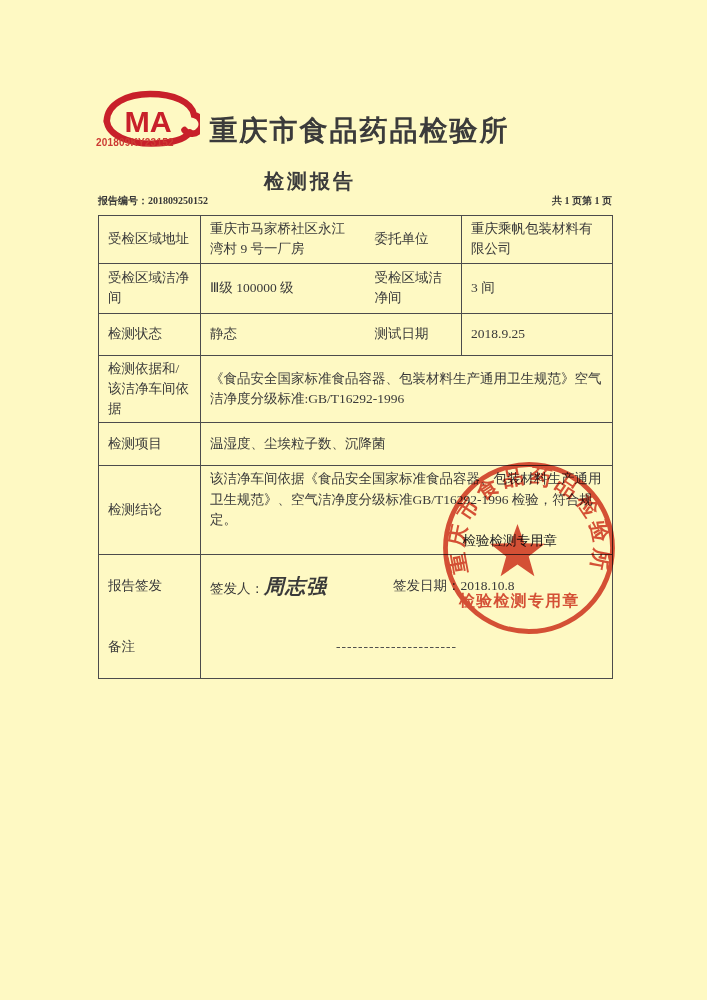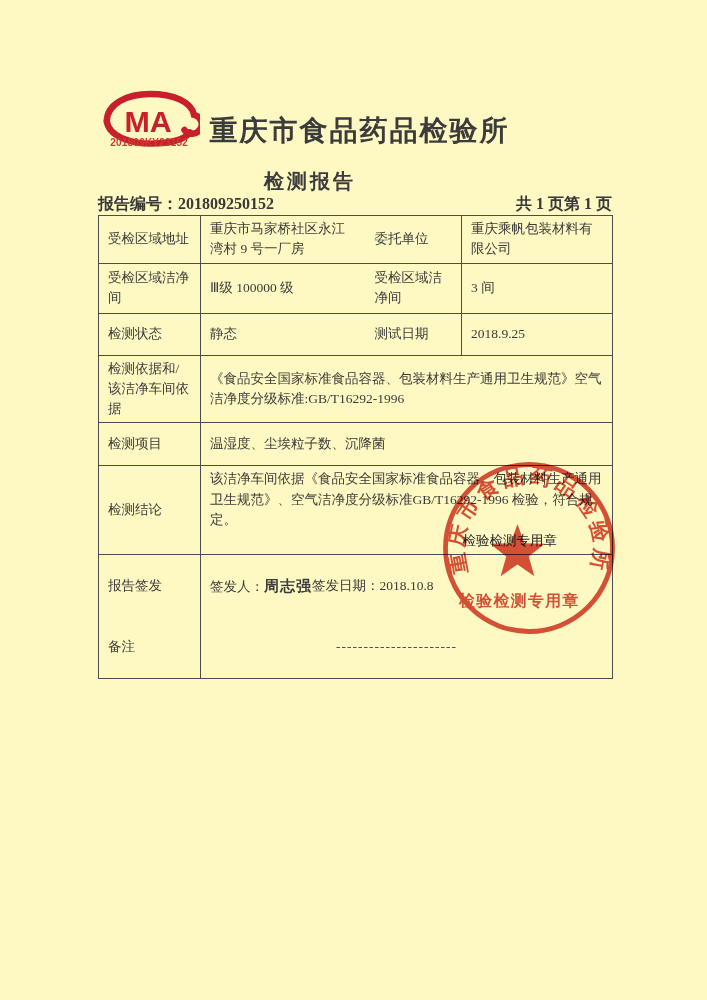--- a/index.html
+++ b/index.html
@@ -4,54 +4,54 @@
 <style>
   * { margin:0; padding:0; box-sizing:border-box; }
   body { background:#ffffff; font-family:"Liberation Serif", serif; }
   .page {
     position:relative; width:707px; height:1000px; background:#fef9c3;
     color:#3a3a3a; overflow:hidden;
   }
   
   .cma-logo { position:absolute; left:100px; top:86px; width:100px; height:64px; }
   .cma-cert-no {
-    position:absolute; left:96px; top:137px; width:92px; text-align:right;
+    position:absolute; left:96px; top:137px; width:92px; text-align:left;
     font-family:"Liberation Sans", sans-serif;
     font-size:10px; font-weight:bold; color:#cc3b33; letter-spacing:.2px;
   }
   .org-title {
     position:absolute; left:0; top:112px; width:707px; text-align:center;
     padding-left:12px; font-size:28px; font-weight:600; letter-spacing:2px; color:#3b3b3b;
   }
   .doc-title {
     position:absolute; left:0; top:168px; width:620px; text-align:center;
     font-size:20px; font-weight:600; letter-spacing:3px; color:#3b3b3b;
   }
   .report-line {
     position:absolute; left:98px; top:194px; width:514px;
     display:flex; justify-content:space-between;
-    font-size:16px; font-weight:600; color:#383838;
+    font-size:10px; font-weight:600; color:#383838;
   }
   
   table.report {
     position:absolute; left:98px; top:215px; width:514px;
     border-collapse:collapse; table-layout:fixed;
     font-size:13.5px; color:#3a3a3a;
   }
   table.report td {
     border:1.5px solid #4c4c4c; padding:3px 9px;
     vertical-align:middle; line-height:1.5; word-break:break-all;
   }
   td.c3 { padding-left:6px; padding-right:4px; }
   .hide-r { border-right:hidden !important; }
   .hide-b { border-bottom:hidden !important; }
   .hide-t { border-top:hidden !important;margin-left:6px; }
   .issue-row { display:flex; align-items:center; }
-  .signer-name { font-weight:bold; font-size:15px; letter-spacing:1px; }
-  .issue-date { }
+  .signer-name { font-weight:bold; font-style:italic; font-size:20px; letter-spacing:1px; }
+  .issue-date { margin-left:66px; }
   .remark-dashes { padding-left:126px; letter-spacing:1px; color:#4a4a4a; }
   .seal-caption { text-align:right; padding-right:46px; margin-top:1px; color:#262626; }
   
   .seal {
     position:absolute; left:433px; top:452px; width:192px; height:192px;
     mix-blend-mode:multiply; opacity:.88; pointer-events:none;
   }
 </style>
 </head>
 <body>

